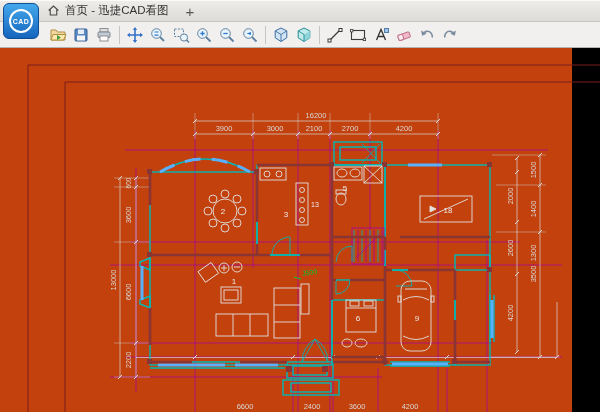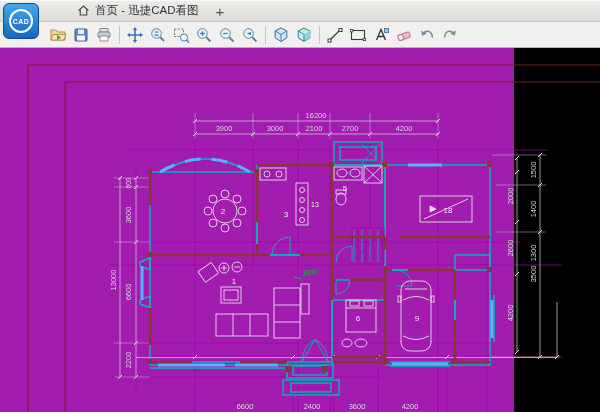--- a/index.html
+++ b/index.html
@@ -1,27 +1,27 @@
 <!DOCTYPE html>
 <html><head>
 <meta charset="utf-8">
 <style>
 *{margin:0;padding:0;box-sizing:border-box}
 html,body{width:600px;height:412px;overflow:hidden;background:#000;font-family:"Liberation Sans",sans-serif}
-.titlebar{height:22px;background:linear-gradient(#efedea,#dddbd7);border-top:1px solid #fbfbfb;border-bottom:1px solid #c9c7c3;display:flex;align-items:flex-end;padding-left:68px;position:relative}
+.titlebar{height:22px;background:linear-gradient(#efedea,#dddbd7);border-top:1px solid #fbfbfb;border-bottom:1px solid #c9c7c3;display:flex;align-items:flex-end;padding-left:38px;position:relative}
 .logo{position:absolute;left:3px;top:2px;width:36px;height:36px;border-radius:6px;background:linear-gradient(#45a8ec,#1565bd);border:1px solid #0e4d94;z-index:20;display:flex;align-items:center;justify-content:center}
 .logo-ring{width:24px;height:24px;border:2px solid #fff;border-radius:50%;display:flex;align-items:center;justify-content:center;color:#fff;font-size:7px;font-weight:bold;letter-spacing:.5px}
 .tab{height:21px;display:flex;align-items:center;padding:0 9px;font-size:11.5px;color:#333;gap:5px;white-space:nowrap}
 .tab.active{background:#f9f8f6;border:1px solid #b6b4b0;border-bottom:none;border-radius:2px 2px 0 0}
 .tab-close{color:#777;font-size:12px;margin-left:10px;cursor:default;line-height:1}
 .newtab{color:#555;font-size:15px;margin:0 0 2px 8px;line-height:1}
 .toolbar{height:26px;background:#f1f0ee;border-bottom:1px solid #b5b3af;display:flex;align-items:center;padding-left:47px;gap:1px}
 .tbtn{width:22px;height:22px;display:flex;align-items:center;justify-content:center;border-radius:2px}
 .sep{width:1px;height:18px;background:#c7c5c1;margin:0 3px}
-.canvas{position:relative;width:514px;height:364px;background:#a21caf}
+.canvas{position:relative;width:572px;height:364px;background:#c2410c}
 .canvas svg{position:absolute;left:0;top:0}
 text{font-family:"Liberation Sans",sans-serif}
 </style>
 </head>
 <body>
 
 <div class="titlebar">
   <div class="logo">
     <div class="logo-ring">
         <span>CAD</span>

